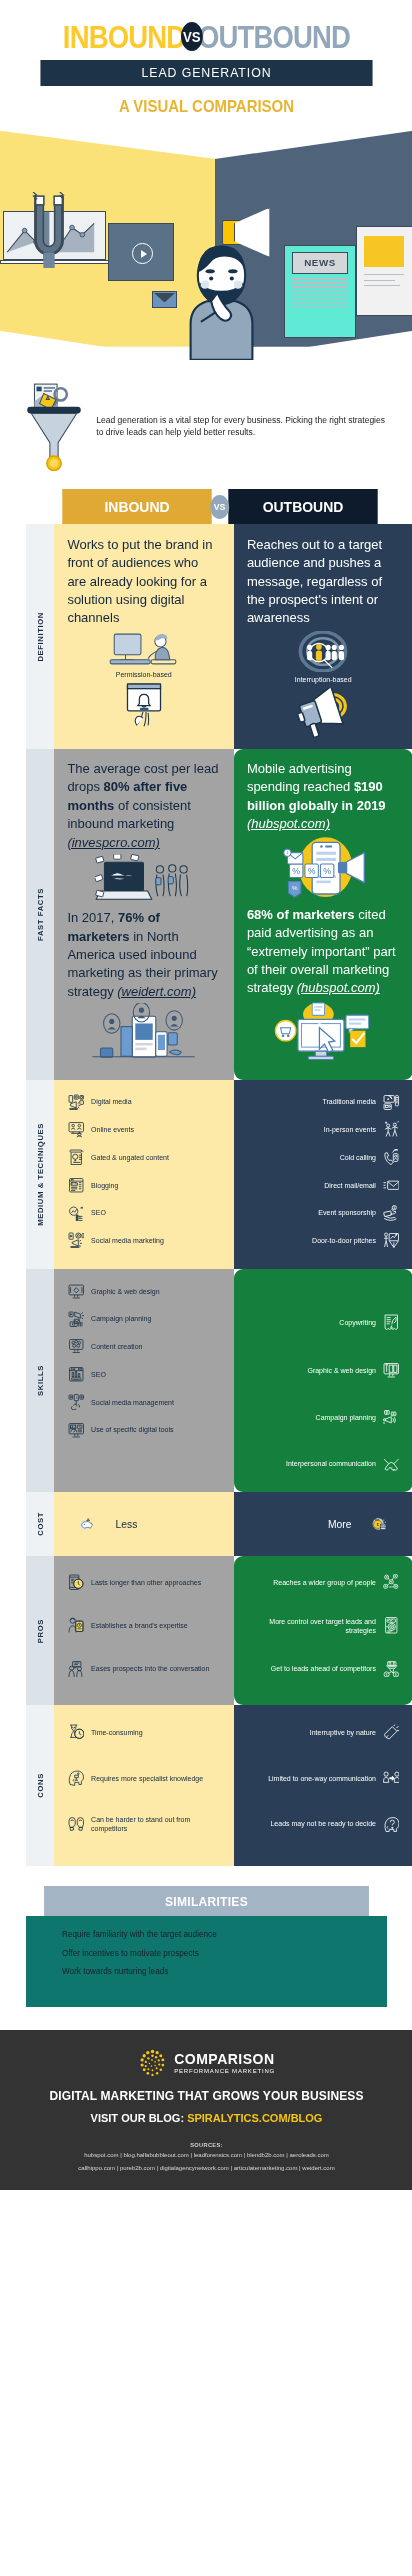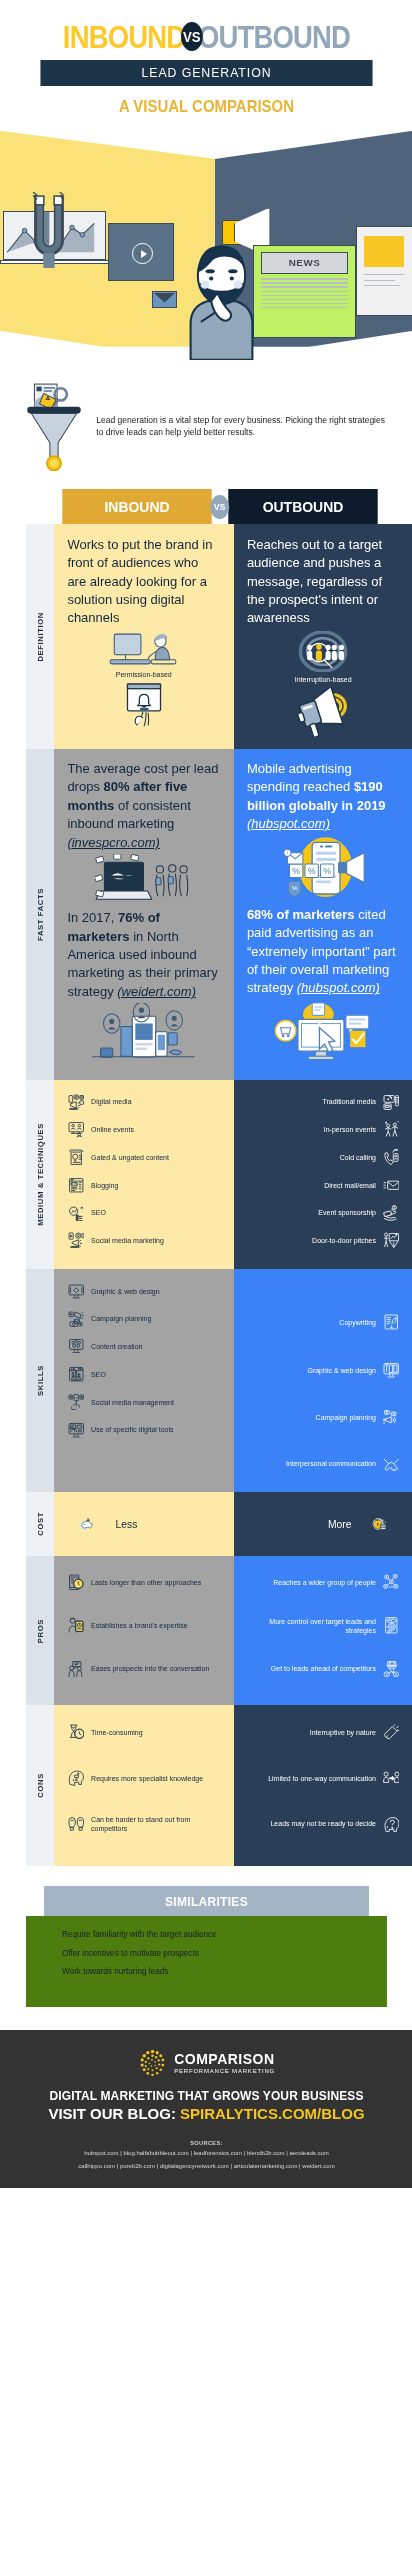--- a/index.html
+++ b/index.html
@@ -99,22 +99,22 @@
   .env-flap {
     position: absolute; left: 1px; top: 1px; width: 20.6px; height: 9.3px;
     border-top: 0; border-left: 10.3px solid transparent; border-right: 10.3px solid transparent;
     border-top: 9.3px solid #3c4a57;
   }
   .person {
     position: absolute; left: 170px; top: 100px; width: 103px; height: 129px;
     z-index: 5;
   }
   .news-card {
-    position: absolute; right: 57px; top: 114px; width: 103px; height: 93px;
-    background: #bef264; border: 1px solid #3c4a57;
+    position: absolute; right: 57px; top: 114px; width: 72px; height: 93px;
+    background: #5eead4; border: 1px solid #3c4a57;
   }
   .news-head {
     margin: 6.2px 7.2px 0; height: 21.6px; background: #d3d7da; border: 1px solid #3c4a57;
     display: flex; align-items: center; justify-content: center;
     font-weight: 700; font-size: 9.8px; color: #3c4a57; letter-spacing: 0.5px;
   }
   .news-lines { margin: 4.6px 7.2px 0; }
   .news-lines i { display: block; height: 1.5px; background: #b9bfc5; margin-bottom: 2.6px; }
   .screen-right {
     position: absolute; right: 0; top: 95px; width: 57px; height: 90px;
@@ -183,21 +183,21 @@
   .cell { flex: 1; padding: 11.3px 13.4px 11.3px 13.4px; position: relative; }
   .cell.in  { color: #12273f; }
   .cell.out { color: #ffffff; }
 
   
   .shade-a .row-label { background: #eef2f5; }
   .shade-a .cell.in   { background: #fde9a8; }
   .shade-a .cell.out  { background: #2a3f57; }
   .shade-b .row-label { background: #dbe3e9; }
   .shade-b .cell.in   { background: #a3a3a3; }
-  .shade-b .cell.out  { background: #3b82f6; }
+  .shade-b .cell.out  { background: #15803d; border-radius: 9px; }
 
   .cell p { font-size: 13px; line-height: 1.42;
     font-family: "Liberation Sans Narrow", "Liberation Sans", sans-serif; }
   .cell .src { text-decoration: underline; font-style: italic; }
   .cell b { font-weight: 700; }
   .sub-caption {
     text-align: center; font-size: 7px; margin-top: 4.1px;
     font-family: "Liberation Sans Narrow", "Liberation Sans", sans-serif;
   }
 
@@ -223,21 +223,21 @@
     font-family: "Liberation Sans Narrow", "Liberation Sans", sans-serif; }
 
   
   .sim-wrap { padding: 20.6px 26px 23px; }
   .sim-head {
     background: #a3b4c4; color: #ffffff; text-align: center;
     font-family: "Liberation Sans Narrow", "Liberation Sans", sans-serif;
     font-size: 13.4px; font-weight: 700; letter-spacing: 0.3px;
     padding: 7.7px 0 6.7px; transform: scaleX(0.9);
   }
-  .sim-body { background: #4d7c0f; padding: 14.4px 0 15.5px 36px; }
+  .sim-body { background: #0f766e; padding: 14.4px 0 15.5px 36px; }
   .sim-body li {
     list-style: none; font-size: 8.2px; margin-bottom: 9.3px;
     font-family: "Liberation Sans Narrow", "Liberation Sans", sans-serif;
     color: #15202c;
   }
   .sim-body li:last-child { margin-bottom: 16px; }
 
   
   .footer { background: #333333; padding: 18.5px 0 17.5px; text-align: center; }
   .logo-row { display: flex; align-items: center; justify-content: center; gap: 7.2px; }
@@ -251,21 +251,21 @@
   .logo-sub {
     color: #ffffff; font-size: 6px; letter-spacing: 0.8px; margin-top: 2.1px;
     font-family: "Liberation Sans Narrow", "Liberation Sans", sans-serif;
   }
   .foot-line1 {
     color: #ffffff; font-size: 12px; font-weight: 700; margin-top: 11.3px;
     font-family: "Liberation Sans Narrow", "Liberation Sans", sans-serif;
     letter-spacing: 0.1px;
   }
   .foot-line2 {
-    color: #ffffff; font-size: 15px; font-weight: 700; margin-top: 2px;
+    color: #ffffff; font-size: 11px; font-weight: 700; margin-top: 9px;
     font-family: "Liberation Sans Narrow", "Liberation Sans", sans-serif;
   }
   .foot-line2 .blog { color: #f5c518; }
   .sources-label {
     color: #cfcfcf; font-size: 5.7px; font-weight: 700; margin-top: 17.5px;
     letter-spacing: 0.3px;
     font-family: "Liberation Sans Narrow", "Liberation Sans", sans-serif;
   }
   .sources-list {
     color: #d8d8d8; font-size: 6px; line-height: 1.5; margin-top: 3.6px;

